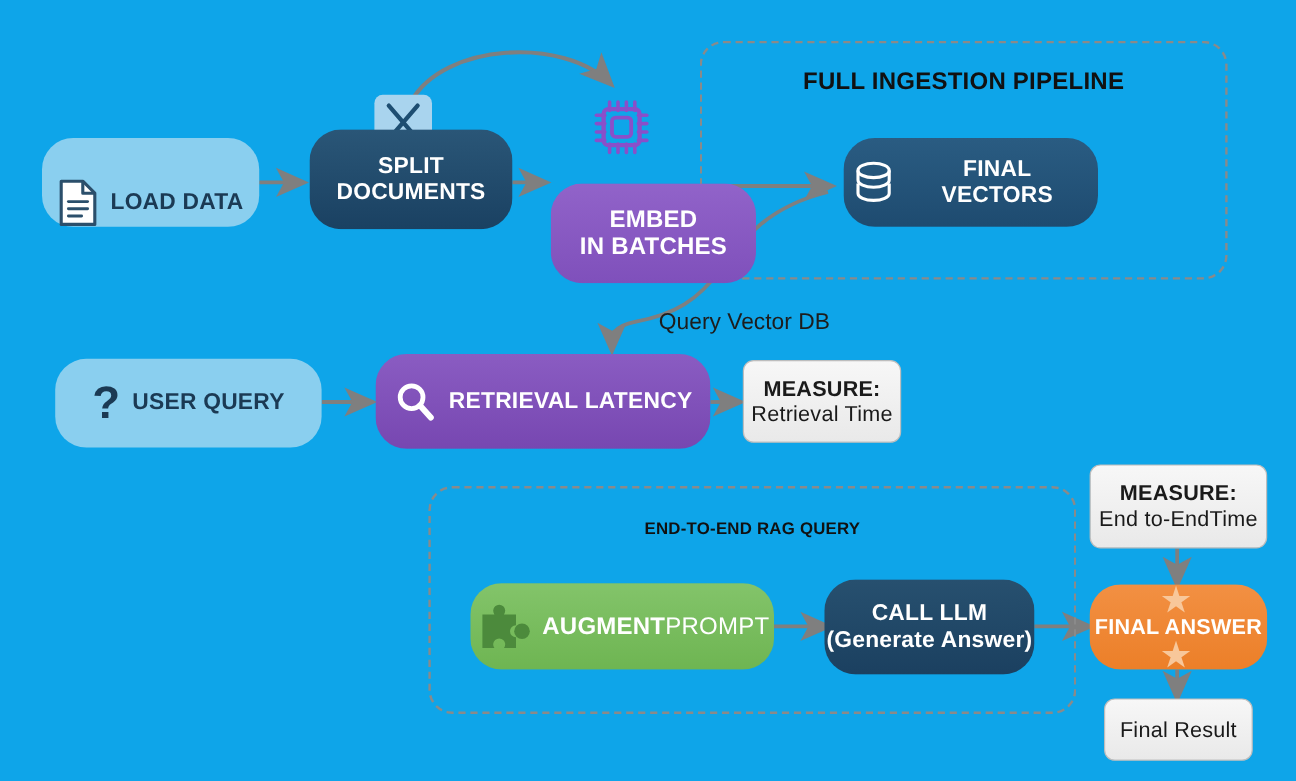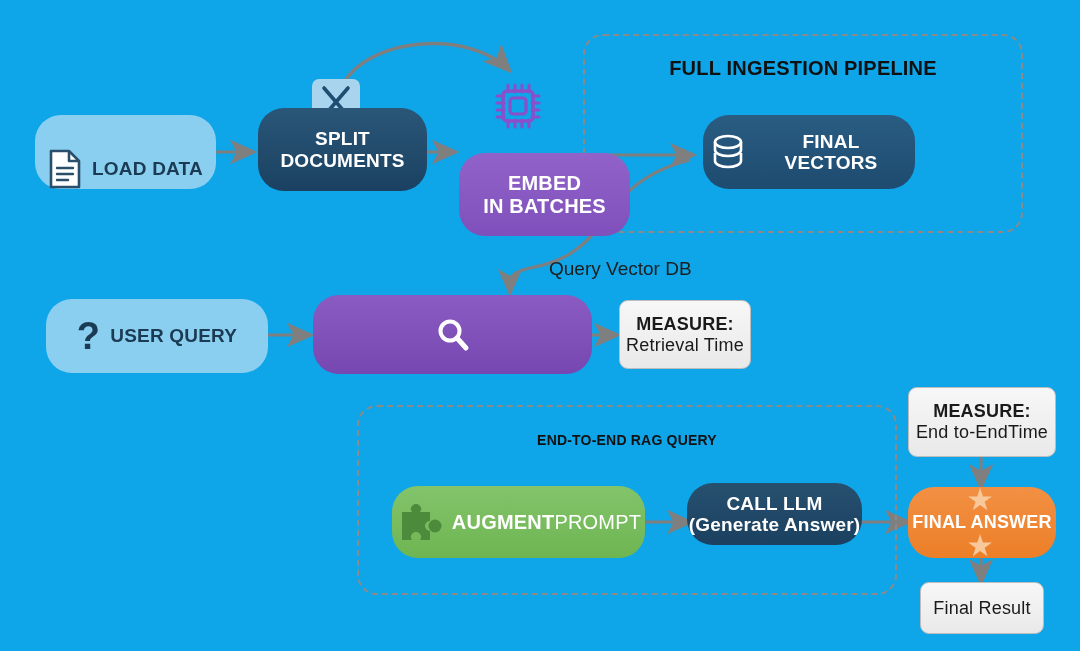--- a/index.html
+++ b/index.html
@@ -278,20 +278,21 @@
   </div>
 
   <div class="node pill theme-purple-mid" style="left:313px; top:295px; width:279px; height:79px; font-size:19px;">
     <div class="node-inner">
       <span class="node-icon">
         <svg width="36" height="36" viewBox="0 0 36 36" aria-hidden="true">
           <circle cx="15" cy="14" r="9.5" fill="none" stroke="#ffffff" stroke-width="4"></circle>
           <line x1="22" y1="21" x2="31" y2="31" stroke="#ffffff" stroke-width="5" stroke-linecap="round"></line>
         </svg>
       </span>
+      <span class="label">RETRIEVAL LATENCY</span>
     </div>
   </div>
 
   <div class="node theme-grey-box" style="left:619px; top:300px; width:132px; height:69px; font-size:18px;">
     <span>
       <span class="measure-line1">MEASURE:</span>
       <span class="measure-line2">Retrieval Time</span>
     </span>
   </div>
 
@@ -307,21 +308,21 @@
       <span class="node-icon">
         <svg width="46" height="44" viewBox="0 0 46 44" aria-hidden="true">
           <path d="M6,12 H16 A5,5 0 1,1 24,12 H34 V21 A5,5 0 1,0 34,31 V40 H24 A5,5 0 1,0 16,40 H6 Z" fill="#4c8a3c"></path>
           <circle cx="39" cy="26" r="6.5" fill="#4c8a3c"></circle>
         </svg>
       </span>
       <span class="label"><b>AUGMENT</b><span style="font-weight:normal">PROMPT</span></span>
     </div>
   </div>
 
-  <div class="node pill theme-navy-dark" style="left:687px; top:483px; width:175px; height:62px; font-size:19px;">
+  <div class="node pill theme-navy-dark" style="left:687px; top:483px; width:175px; height:79px; font-size:19px;">
     <span class="label">CALL LLM
 (Generate Answer)</span>
   </div>
 
   <div class="node pill theme-orange" style="left:908px; top:487px; width:148px; height:71px; font-size:18px;">
     <span class="star" style="top:0px; left:60px; font-size:27px;">★</span>
     <span class="label">FINAL ANSWER</span>
     <span class="star" style="bottom:-2px; left:60px; font-size:27px;">★</span>
   </div>
 

